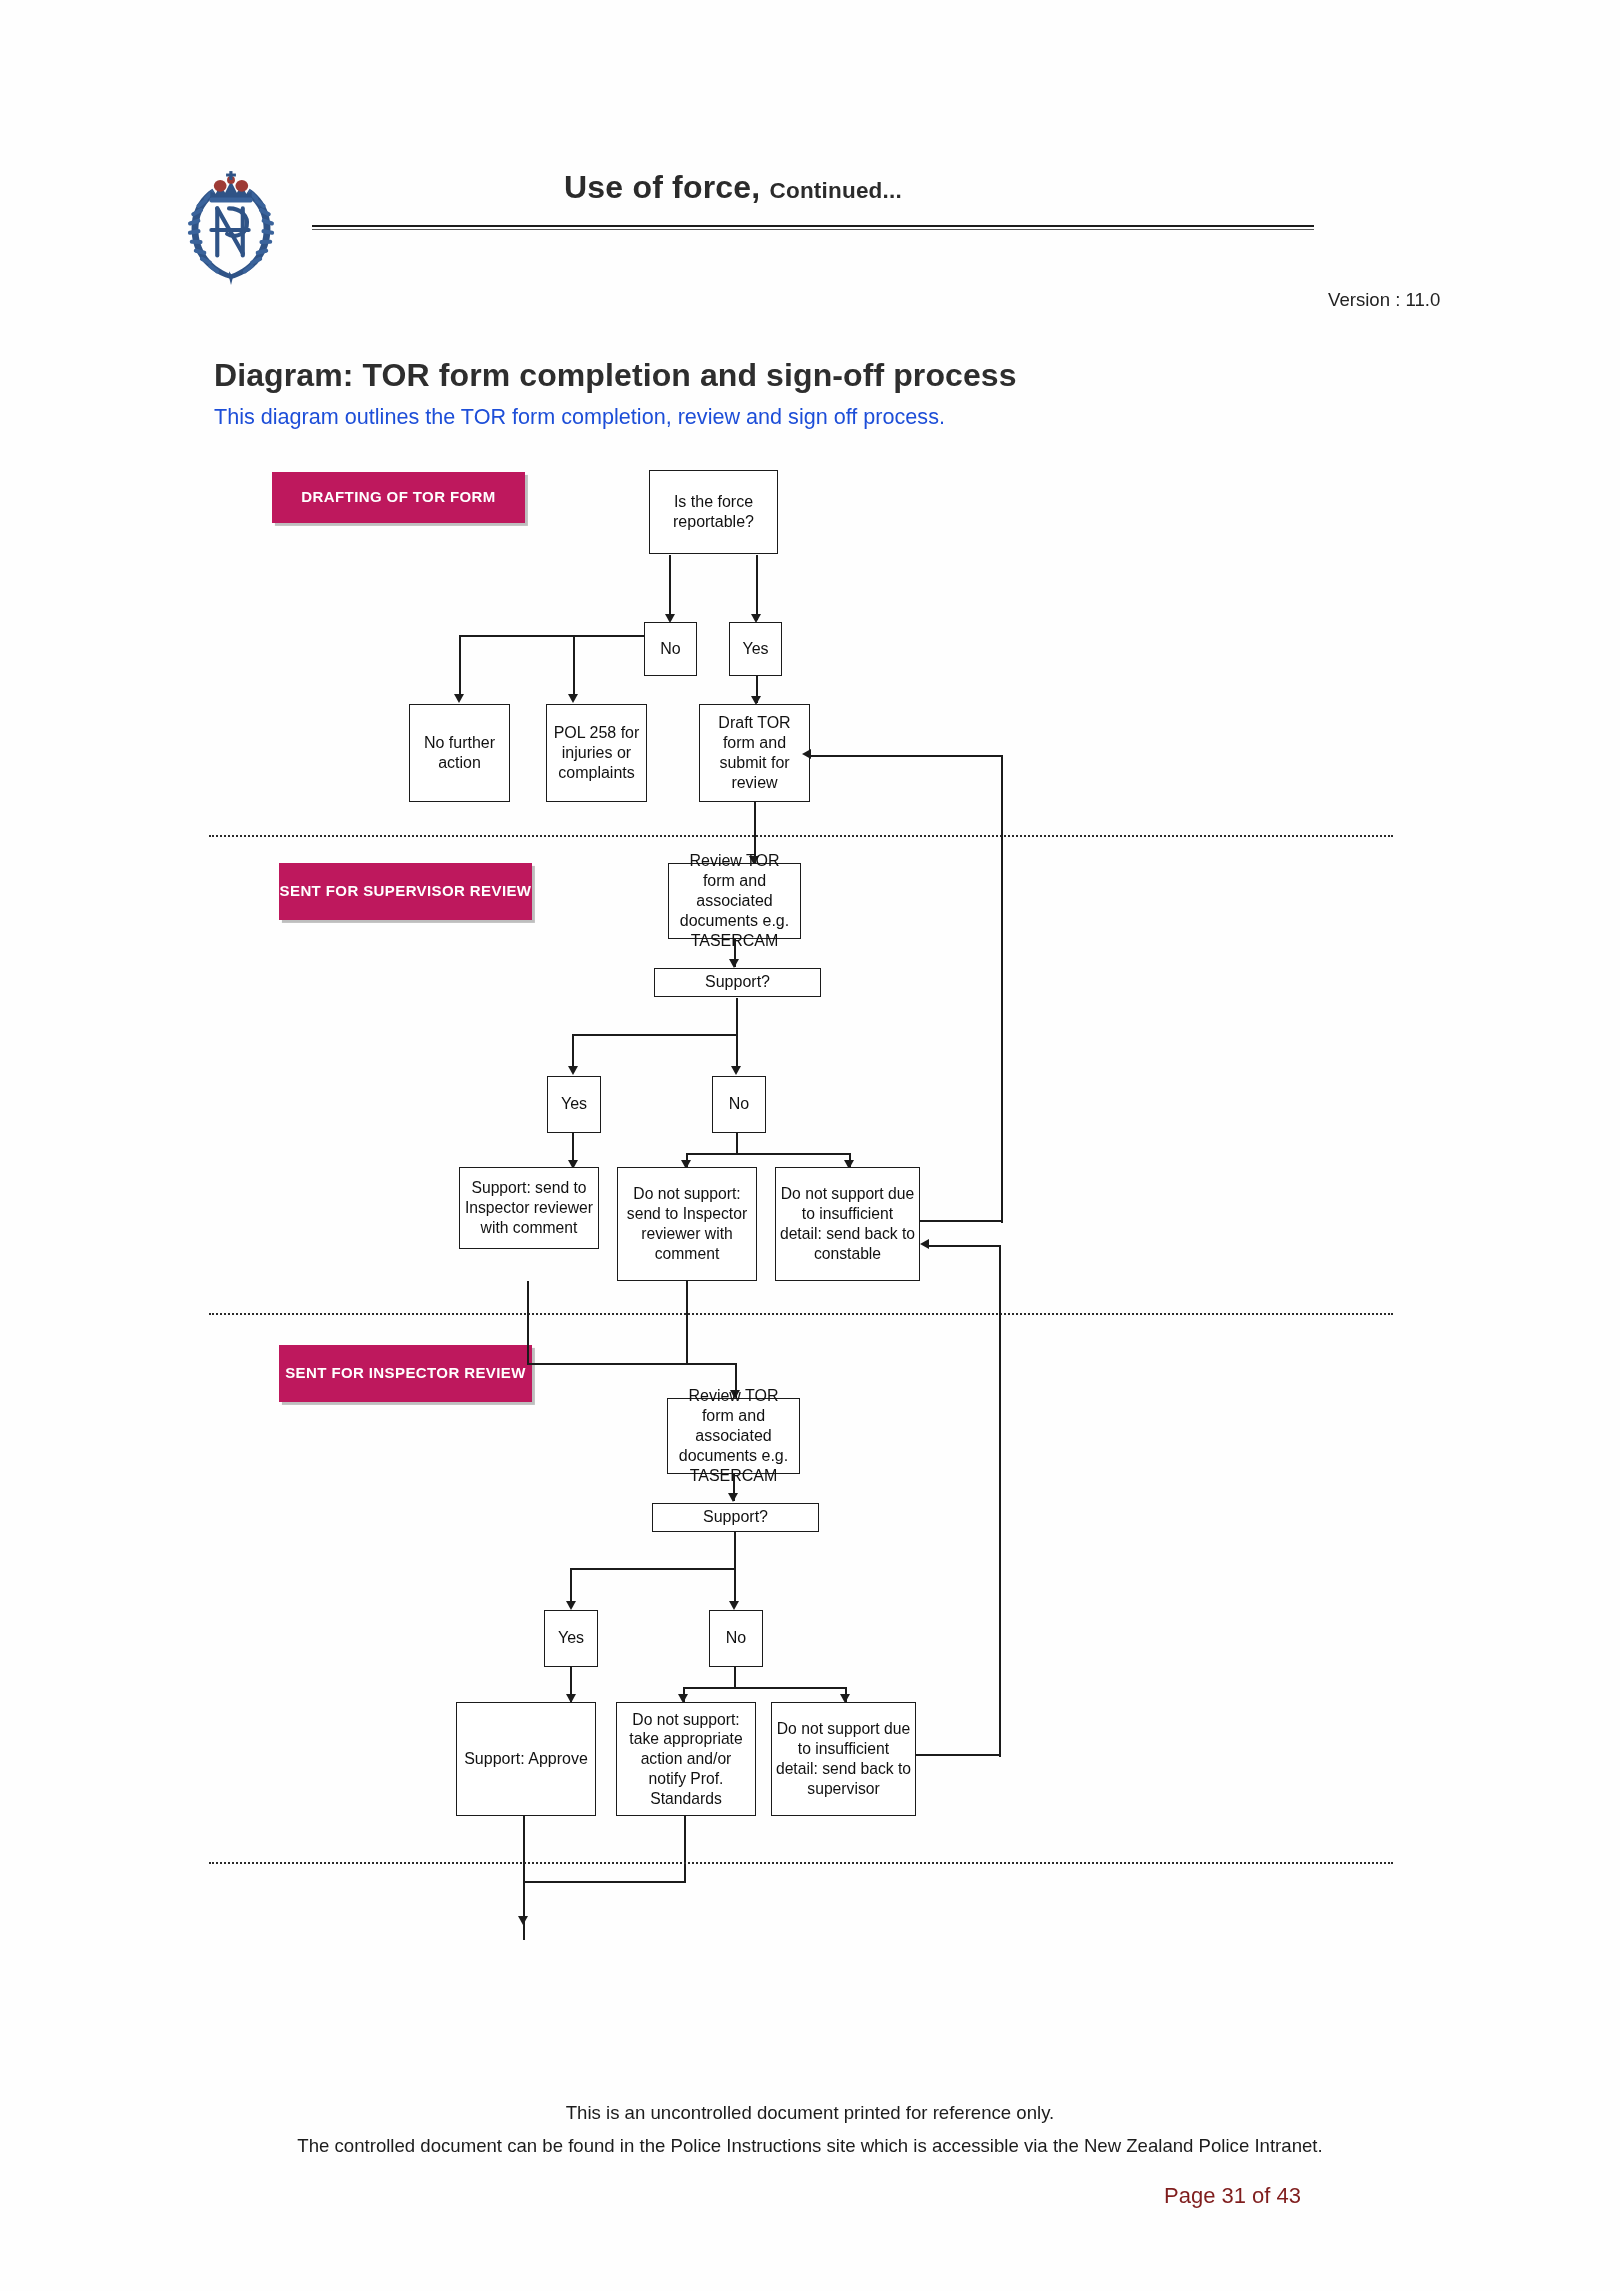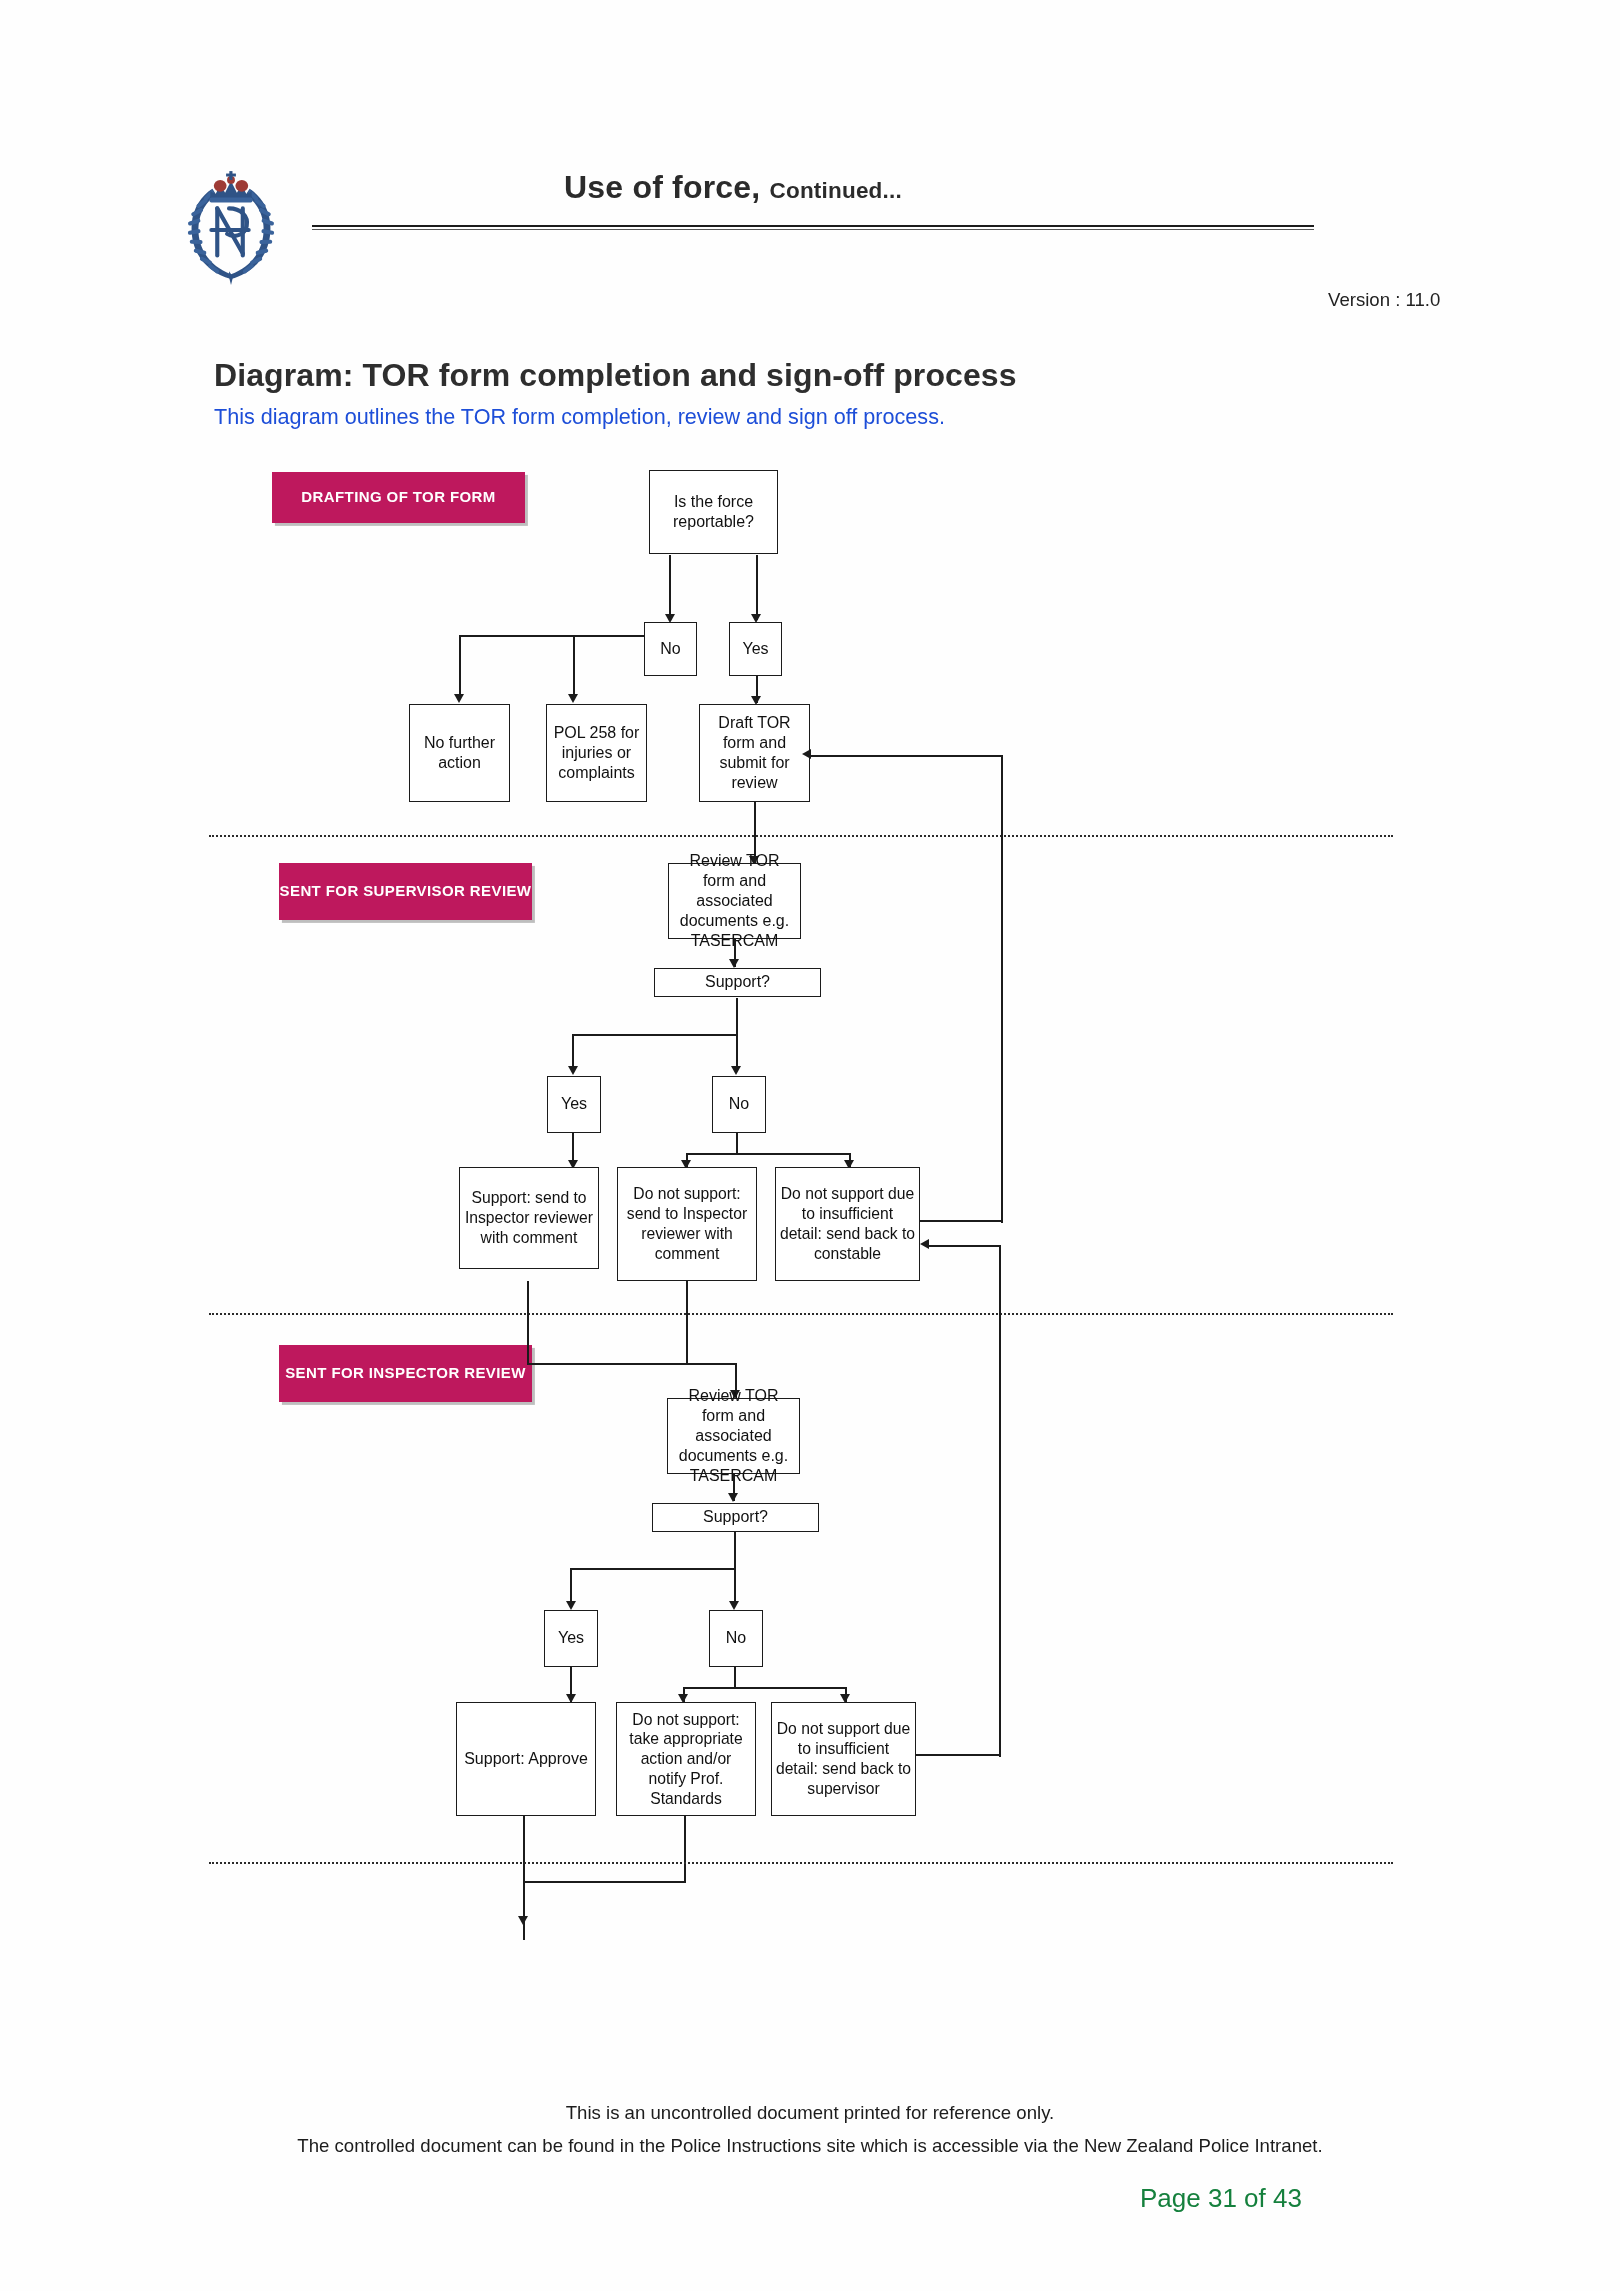--- a/index.html
+++ b/index.html
@@ -52,21 +52,21 @@
   .arrow-d{position:absolute;width:0;height:0;
     border-left:5.9px solid transparent;border-right:5.9px solid transparent;
     border-top:9.8px solid #1b1b1b;}
   .arrow-l{position:absolute;width:0;height:0;
     border-top:5.9px solid transparent;border-bottom:5.9px solid transparent;
     border-right:9.8px solid #1b1b1b;}
   .dotted{position:absolute;height:0;border-top:2.5px dotted #2a2a2a;}
 
   
   .f1{position:absolute;width:100%;text-align:center;font-size:18.6px;color:#1c1c1c;}
-  .pageno{position:absolute;left:1140px;font-size:26px;color:#15803d;white-space:nowrap;}
+  .pageno{position:absolute;left:1164px;font-size:22px;color:#7f1d1d;white-space:nowrap;}
 </style>
 </head>
 <body>
 
 <div class="page">
 
   <div class="crest">
     <svg viewBox="0 0 108 122" width="106" height="120" aria-hidden="true">
 
       <g fill="#2f5386">
@@ -185,21 +185,21 @@
     <div class="ln lnv" style="left:572px;top:1133px;height:35px;"></div>
     <div class="arrow-d" style="left:568px;top:1160px;"></div>
 
     <div class="ln lnv" style="left:736px;top:1133px;height:21.6px;"></div>
     <div class="ln lnh" style="left:686px;top:1153px;width:164px;"></div>
     <div class="ln lnv" style="left:686px;top:1153px;height:15.7px;"></div>
     <div class="arrow-d" style="left:681px;top:1160px;"></div>
     <div class="ln lnv" style="left:849px;top:1153px;height:15.7px;"></div>
     <div class="arrow-d" style="left:844px;top:1160px;"></div>
 
-    <div class="node small" style="left:459px;top:1167px;width:140px;height:102px;">Support: send to Inspector reviewer with comment</div>
+    <div class="node small" style="left:459px;top:1167px;width:140px;height:82px;">Support: send to Inspector reviewer with comment</div>
     <div class="node small" style="left:617px;top:1167px;width:140px;height:114px;">Do not support: send to Inspector reviewer with comment</div>
     <div class="node small" style="left:775px;top:1167px;width:145px;height:114px;">Do not support due to insufficient detail: send back to constable</div>
 
     <div class="ln lnh" style="left:920px;top:1220px;width:82px;"></div>
     <div class="ln lnv" style="left:1001px;top:755px;height:468px;"></div>
     <div class="ln lnh" style="left:811px;top:755px;width:192px;"></div>
     <div class="arrow-l" style="left:802px;top:749px;"></div>
 
     <div class="dotted" style="left:209px;top:1313px;width:1184px;"></div>
 

